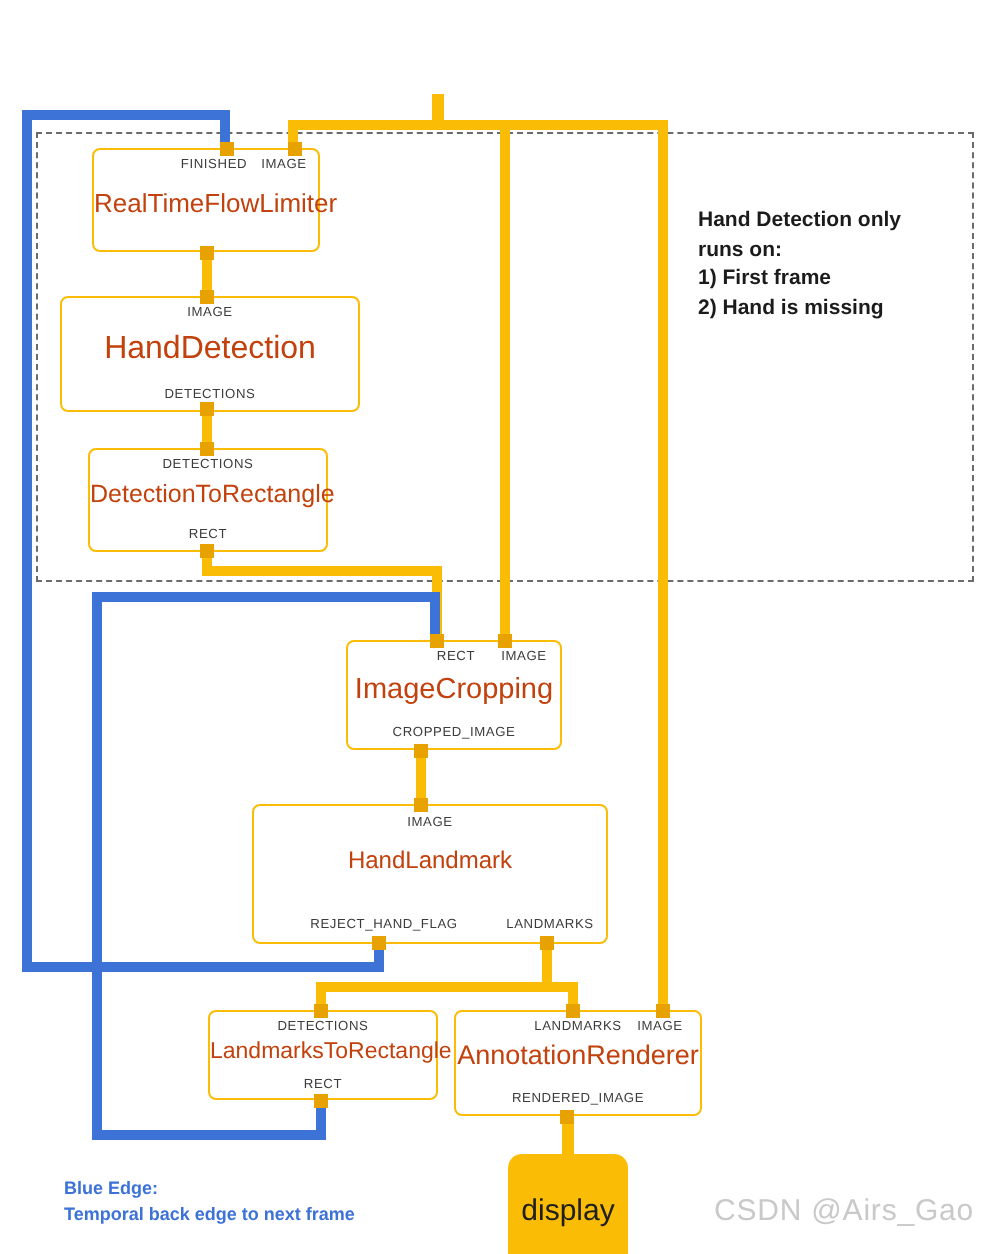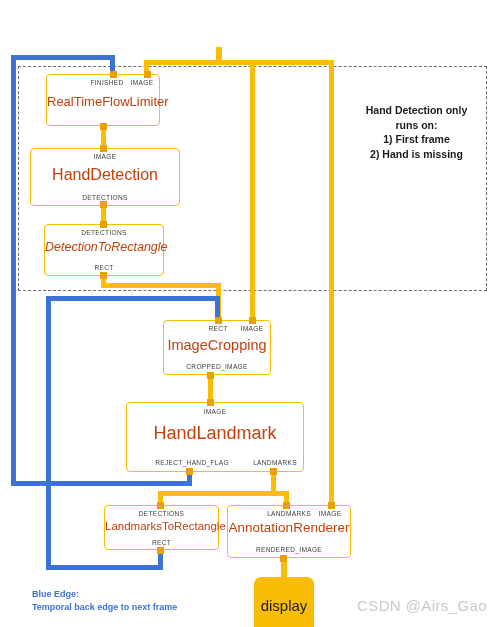--- a/index.html
+++ b/index.html
@@ -99,39 +99,39 @@
   <div class="node" style="left:30px;top:148px;width:150px;height:58px;">
     <div class="port-label" style="left:0;right:0;top:4px;">IMAGE</div>
     <div class="title" style="top:17px;font-size:16px;">HandDetection</div>
     <div class="port-label" style="left:0;right:0;bottom:4px;">DETECTIONS</div>
   </div>
   <div class="port" style="left:100px;top:145px;"></div>
   <div class="port" style="left:100px;top:201px;"></div>
 
   <div class="node" style="left:44px;top:224px;width:120px;height:52px;">
     <div class="port-label" style="left:0;right:0;top:4px;">DETECTIONS</div>
-    <div class="title" style="top:15px;font-size:12.5px;font-style:italic;">DetectionToRectangle</div>
+    <div class="title" style="top:15px;font-size:12.5px;">DetectionToRectangle</div>
     <div class="port-label" style="left:0;right:0;bottom:4px;">RECT</div>
   </div>
   <div class="port" style="left:100px;top:221px;"></div>
   <div class="port" style="left:100px;top:272px;"></div>
 
-  <div class="node" style="left:163px;top:320px;width:108px;height:55px;">
+  <div class="node" style="left:173px;top:320px;width:108px;height:55px;">
     <div class="port-label" style="left:36px;top:4px;width:36px;">RECT</div>
     <div class="port-label" style="left:72px;top:4px;width:32px;">IMAGE</div>
     <div class="title" style="top:16px;font-size:14.5px;">ImageCropping</div>
     <div class="port-label" style="left:0;right:0;bottom:4px;">CROPPED_IMAGE</div>
   </div>
   <div class="port" style="left:215px;top:317px;"></div>
   <div class="port" style="left:249px;top:317px;"></div>
   <div class="port" style="left:207px;top:372px;"></div>
 
   <div class="node" style="left:126px;top:402px;width:178px;height:70px;">
     <div class="port-label" style="left:0;right:0;top:5px;">IMAGE</div>
-    <div class="title" style="top:20px;font-size:18px;">HandLandmark</div>
+    <div class="title" style="top:20px;font-size:12px;">HandLandmark</div>
     <div class="port-label" style="left:6px;bottom:5px;width:118px;">REJECT_HAND_FLAG</div>
     <div class="port-label" style="left:118px;bottom:5px;width:60px;">LANDMARKS</div>
   </div>
   <div class="port" style="left:207px;top:399px;"></div>
   <div class="port" style="left:186px;top:468px;"></div>
   <div class="port" style="left:270px;top:468px;"></div>
 
   <div class="node" style="left:104px;top:505px;width:115px;height:45px;">
     <div class="port-label" style="left:0;right:0;top:4px;">DETECTIONS</div>
     <div class="title" style="top:14px;font-size:11.5px;">LandmarksToRectangle</div>
@@ -143,21 +143,21 @@
   <div class="node" style="left:227px;top:505px;width:124px;height:53px;">
     <div class="port-label" style="left:30px;top:4px;width:62px;">LANDMARKS</div>
     <div class="port-label" style="left:88px;top:4px;width:28px;">IMAGE</div>
     <div class="title" style="top:14px;font-size:13.5px;">AnnotationRenderer</div>
     <div class="port-label" style="left:0;right:0;bottom:4px;">RENDERED_IMAGE</div>
   </div>
   <div class="port" style="left:283px;top:502px;"></div>
   <div class="port" style="left:328px;top:502px;"></div>
   <div class="port" style="left:280px;top:555px;"></div>
 
-  <div class="note" style="left:349px;top:103px;width:135px;text-align:center;">Hand Detection only
+  <div class="note" style="left:349px;top:103px;width:135px;">Hand Detection only
 runs on:
 1) First frame
 2) Hand is missing</div>
 
   <div class="legend" style="left:32px;top:588px;width:220px;">Blue Edge:
 Temporal back edge to next frame</div>
 
   <div class="watermark" style="left:357px;top:597px;">CSDN @Airs_Gao</div>
 
 </div>

